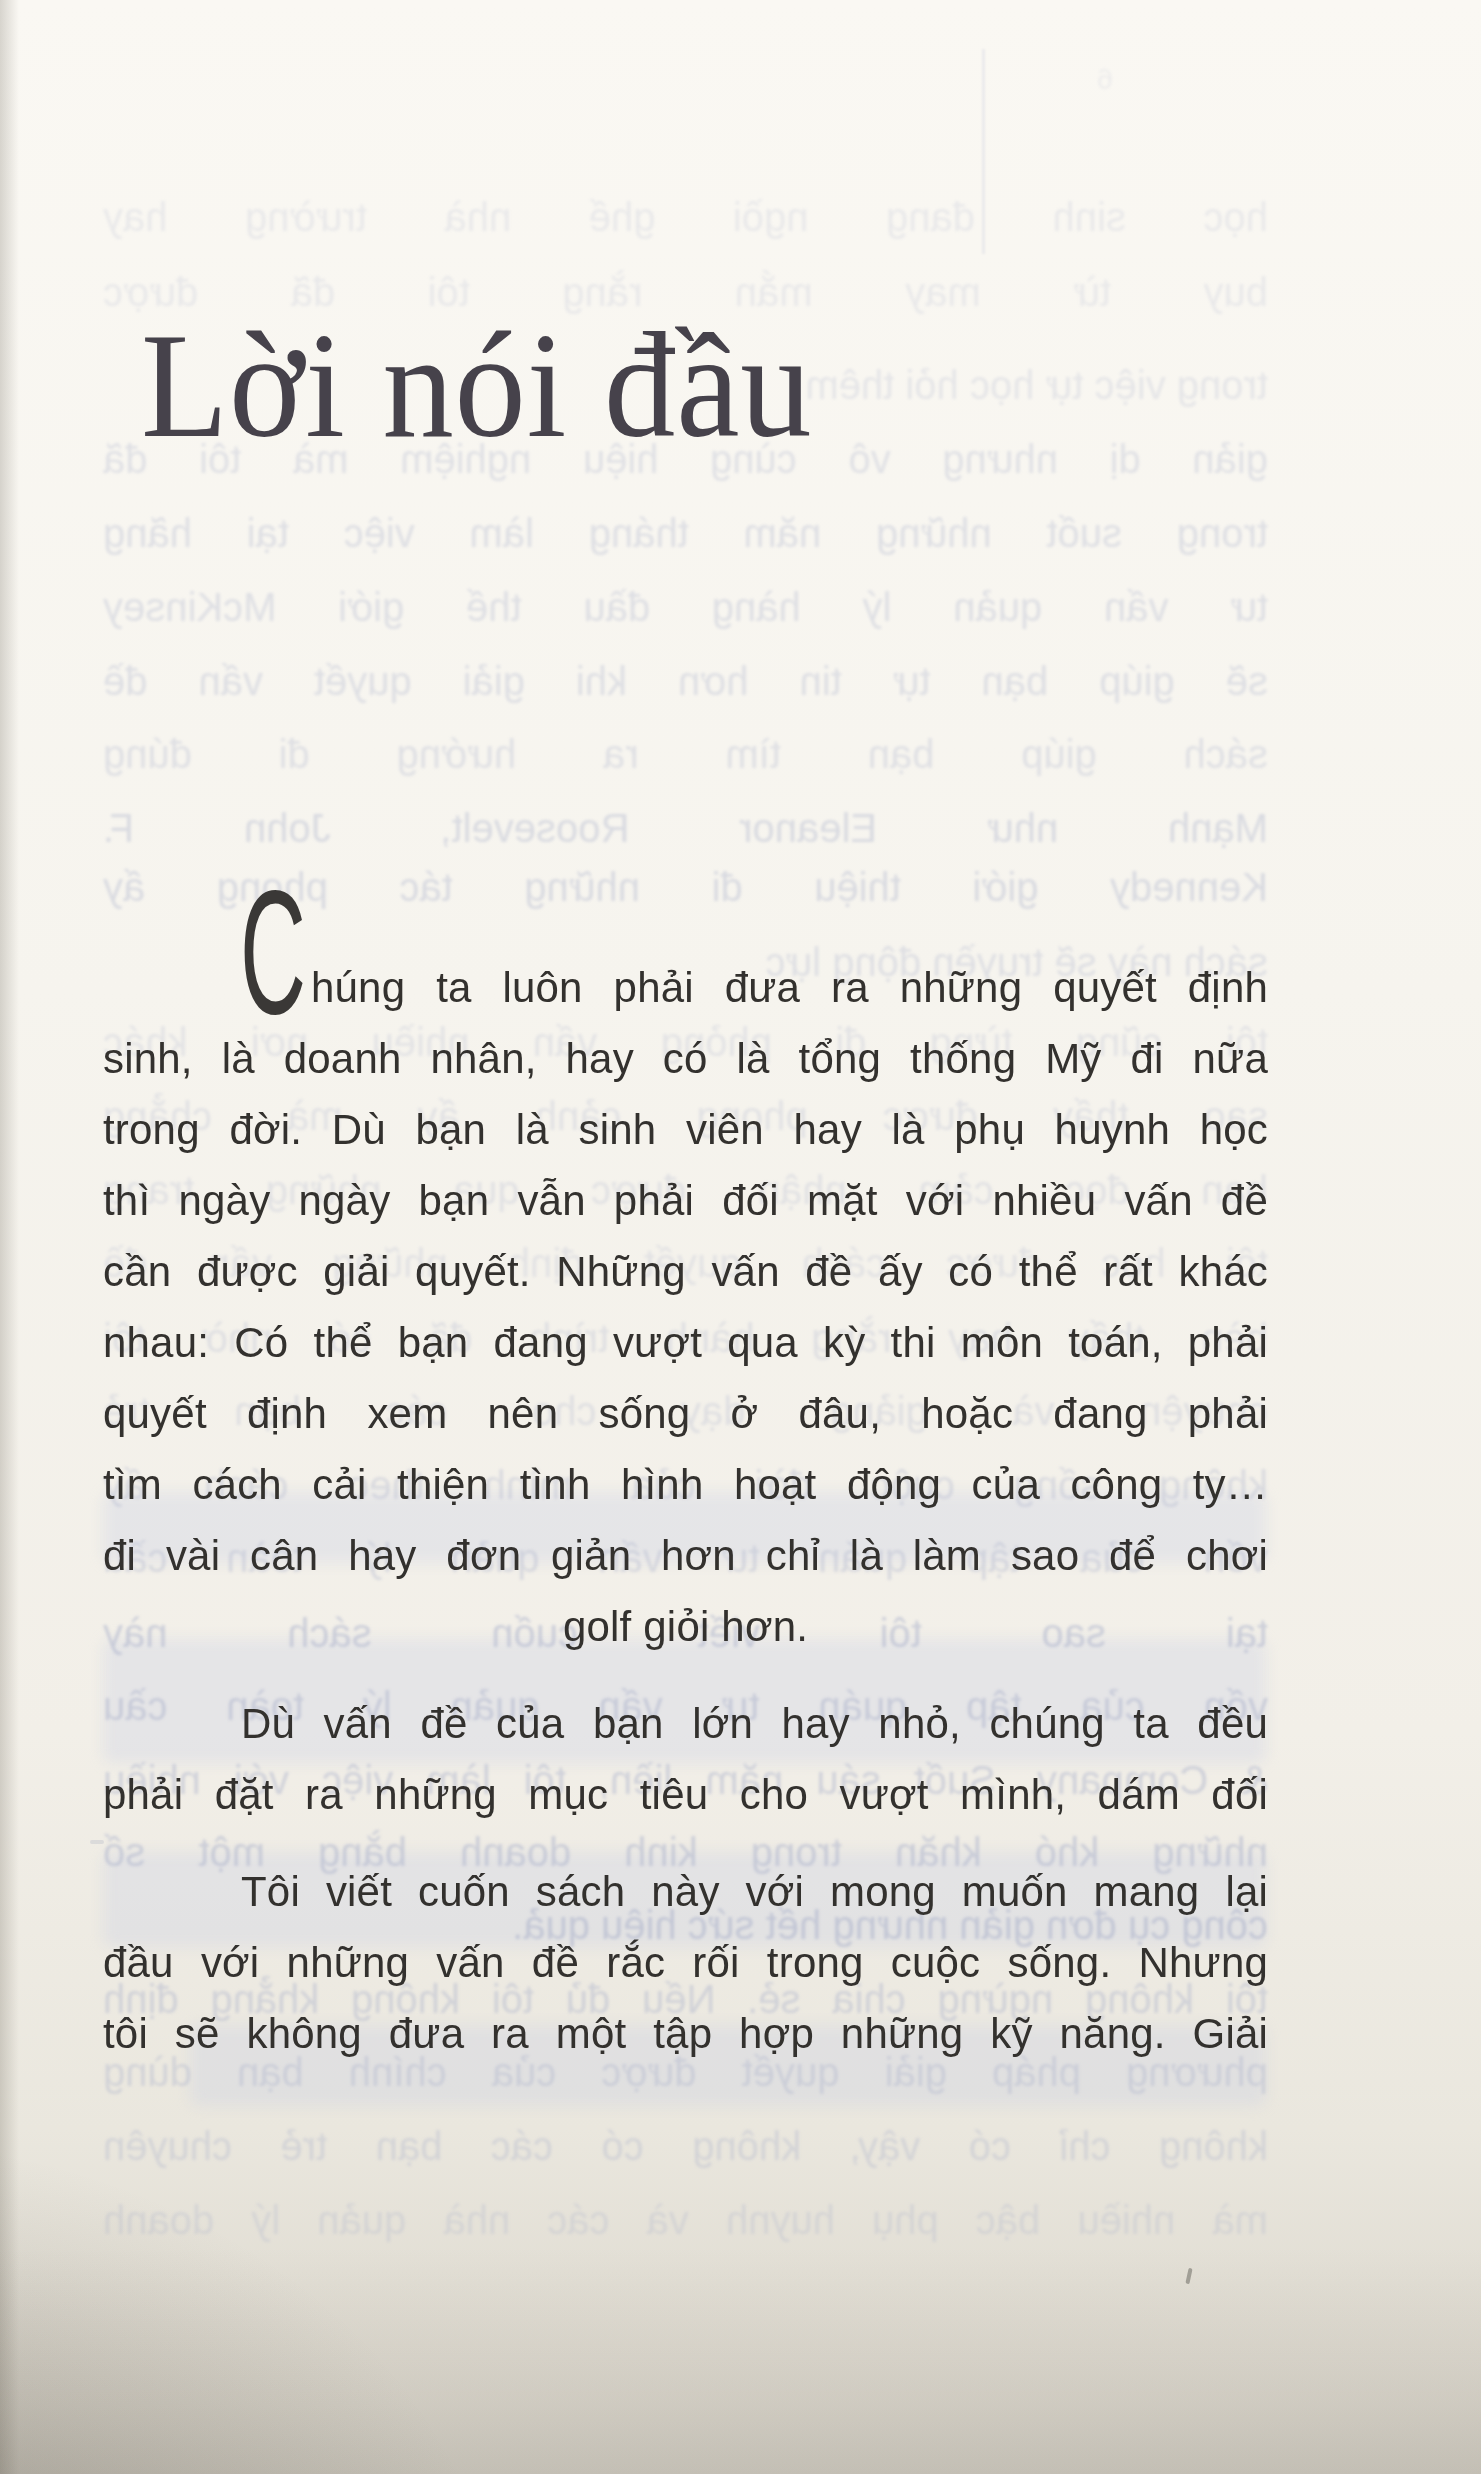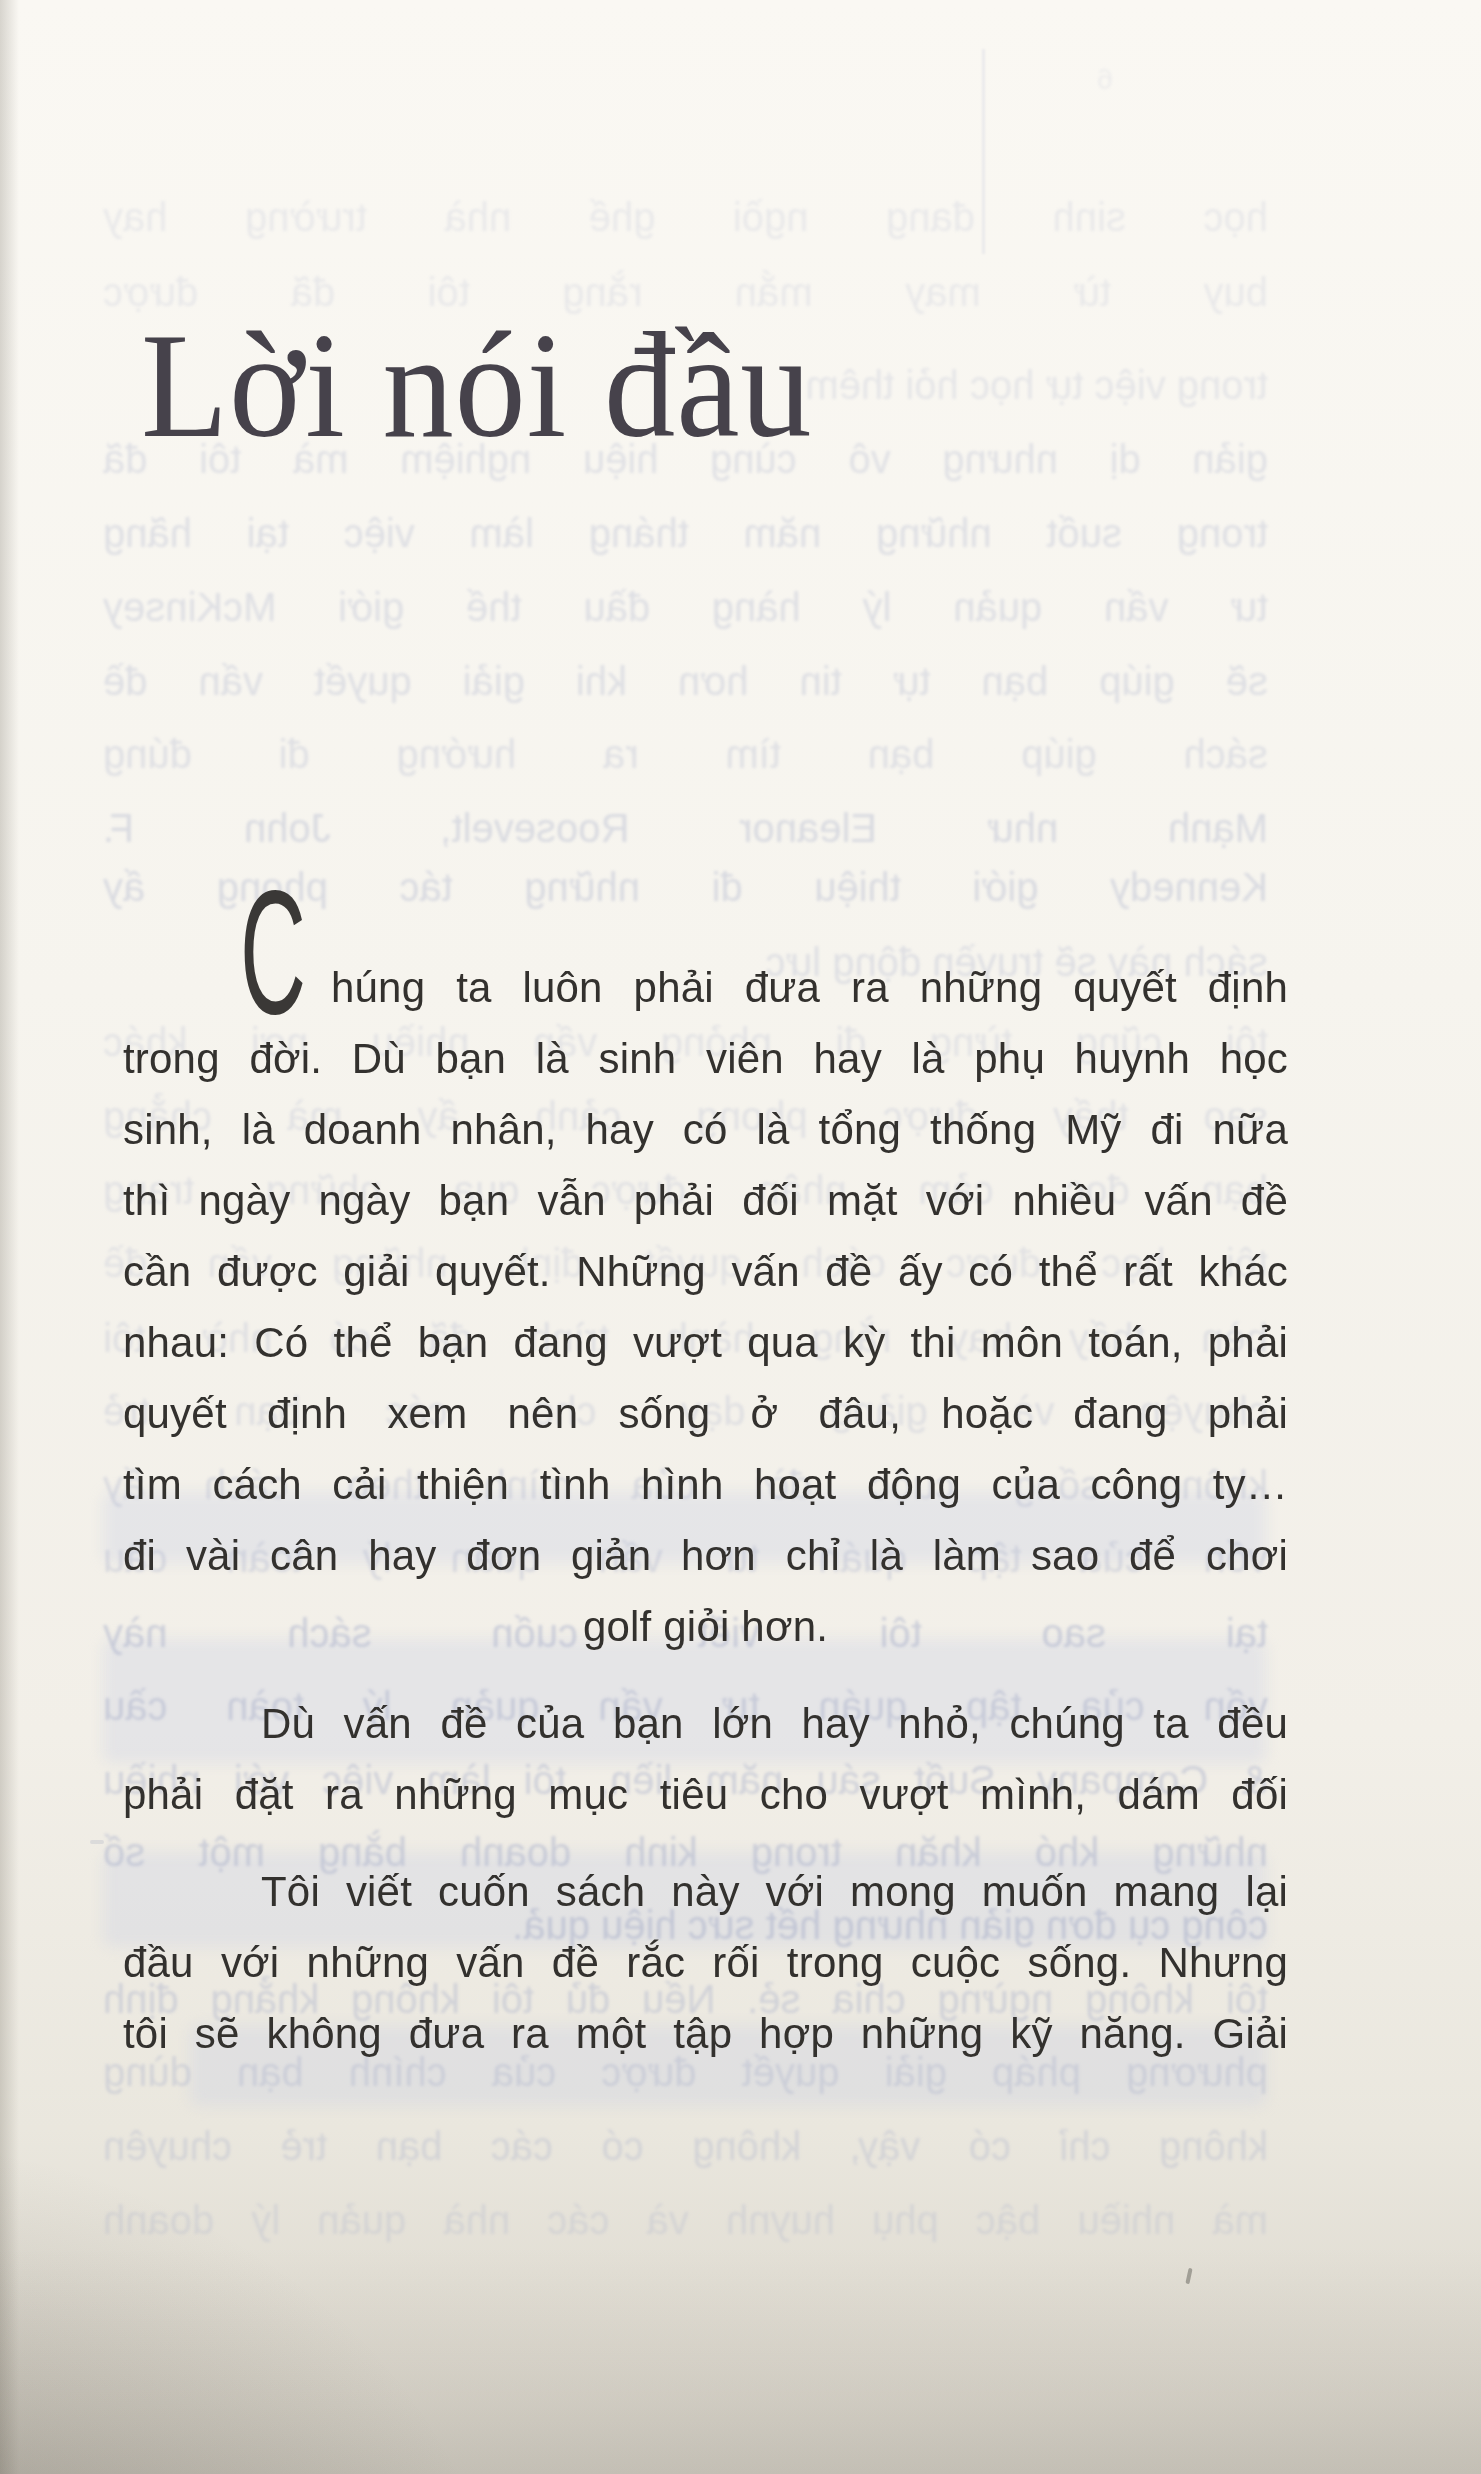--- a/index.html
+++ b/index.html
@@ -51,21 +51,20 @@
     font-size:176px;line-height:1;color:#3a3836;
     transform:scaleX(0.52);transform-origin:left top;
   }
 
   
   .body-text{
     position:absolute;left:103px;top:952px;width:1165px;
     color:var(--ink,#33312e);
     font-size:42px;line-height:71px;
     letter-spacing:0.2px;
-    margin-left:20px;
   }
   .line{height:71px;}
   .line.full{text-align:justify;text-align-last:justify;}
   .line.short{text-align:center;}
   .line.after-drop{padding-left:208px;}
   .line.indent{text-indent:138px;}
   .para-gap{margin-top:26px;}
 
   
   .mark{position:absolute;background:#6d6b64;opacity:0.55;border-radius:1.9px;}
@@ -113,22 +112,22 @@
       <div class="ghost-line justify" style="top: 2119px; opacity: 0.34;">không chỉ có vậy, không có các bạn trẻ chuyên</div>
       <div class="ghost-line justify" style="top: 2193px; opacity: 0.28;">mà nhiều bậc phụ huynh và các nhà quản lý doanh</div>
     </div>
 
   <h1 class="title">Lời nói đầu</h1>
 
   <div class="dropcap">C</div>
 
   <div class="body-text" id="bodyText">
       <div class="line full after-drop">húng ta luôn phải đưa ra những quyết định</div>
+      <div class="line full">sinh, là doanh nhân, hay có là tổng thống Mỹ đi nữa</div>
       <div class="line full">trong đời. Dù bạn là sinh viên hay là phụ huynh học</div>
-      <div class="line full">sinh, là doanh nhân, hay có là tổng thống Mỹ đi nữa</div>
       <div class="line full">thì ngày ngày bạn vẫn phải đối mặt với nhiều vấn đề</div>
       <div class="line full">cần được giải quyết. Những vấn đề ấy có thể rất khác</div>
       <div class="line full">nhau: Có thể bạn đang vượt qua kỳ thi môn toán, phải</div>
       <div class="line full">quyết định xem nên sống ở đâu, hoặc đang phải</div>
       <div class="line full">tìm cách cải thiện tình hình hoạt động của công ty…</div>
       <div class="line full">đi vài cân hay đơn giản hơn chỉ là làm sao để chơi</div>
       <div class="line short">golf giỏi hơn.</div>
       <div class="line full para-gap indent">Dù vấn đề của bạn lớn hay nhỏ, chúng ta đều</div>
       <div class="line full">phải đặt ra những mục tiêu cho vượt mình, dám đối</div>
       <div class="line full para-gap indent">Tôi viết cuốn sách này với mong muốn mang lại</div>

